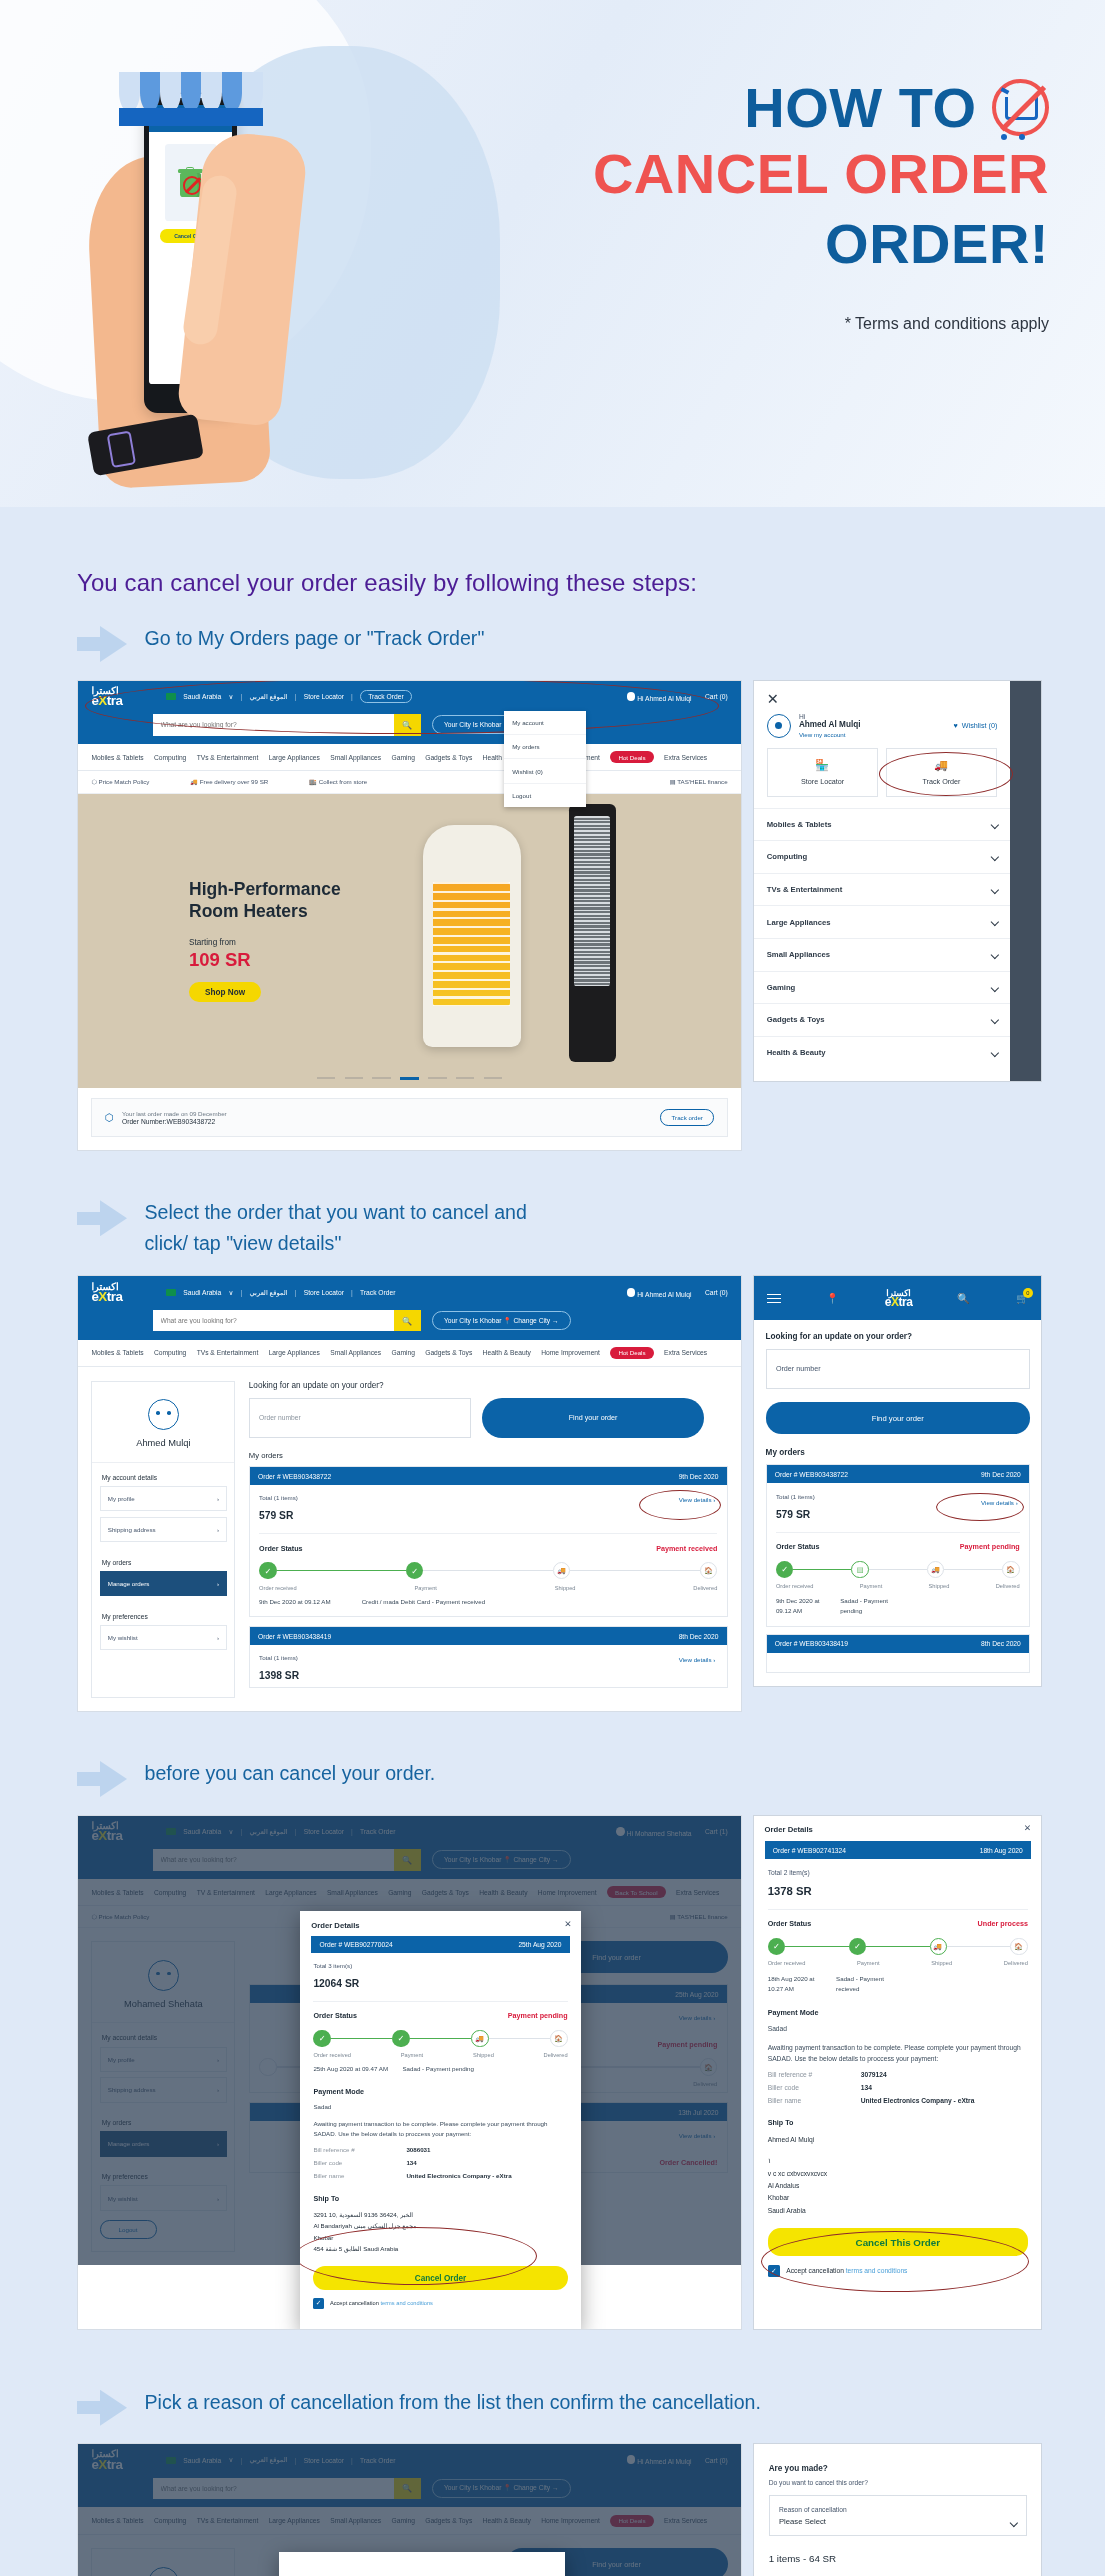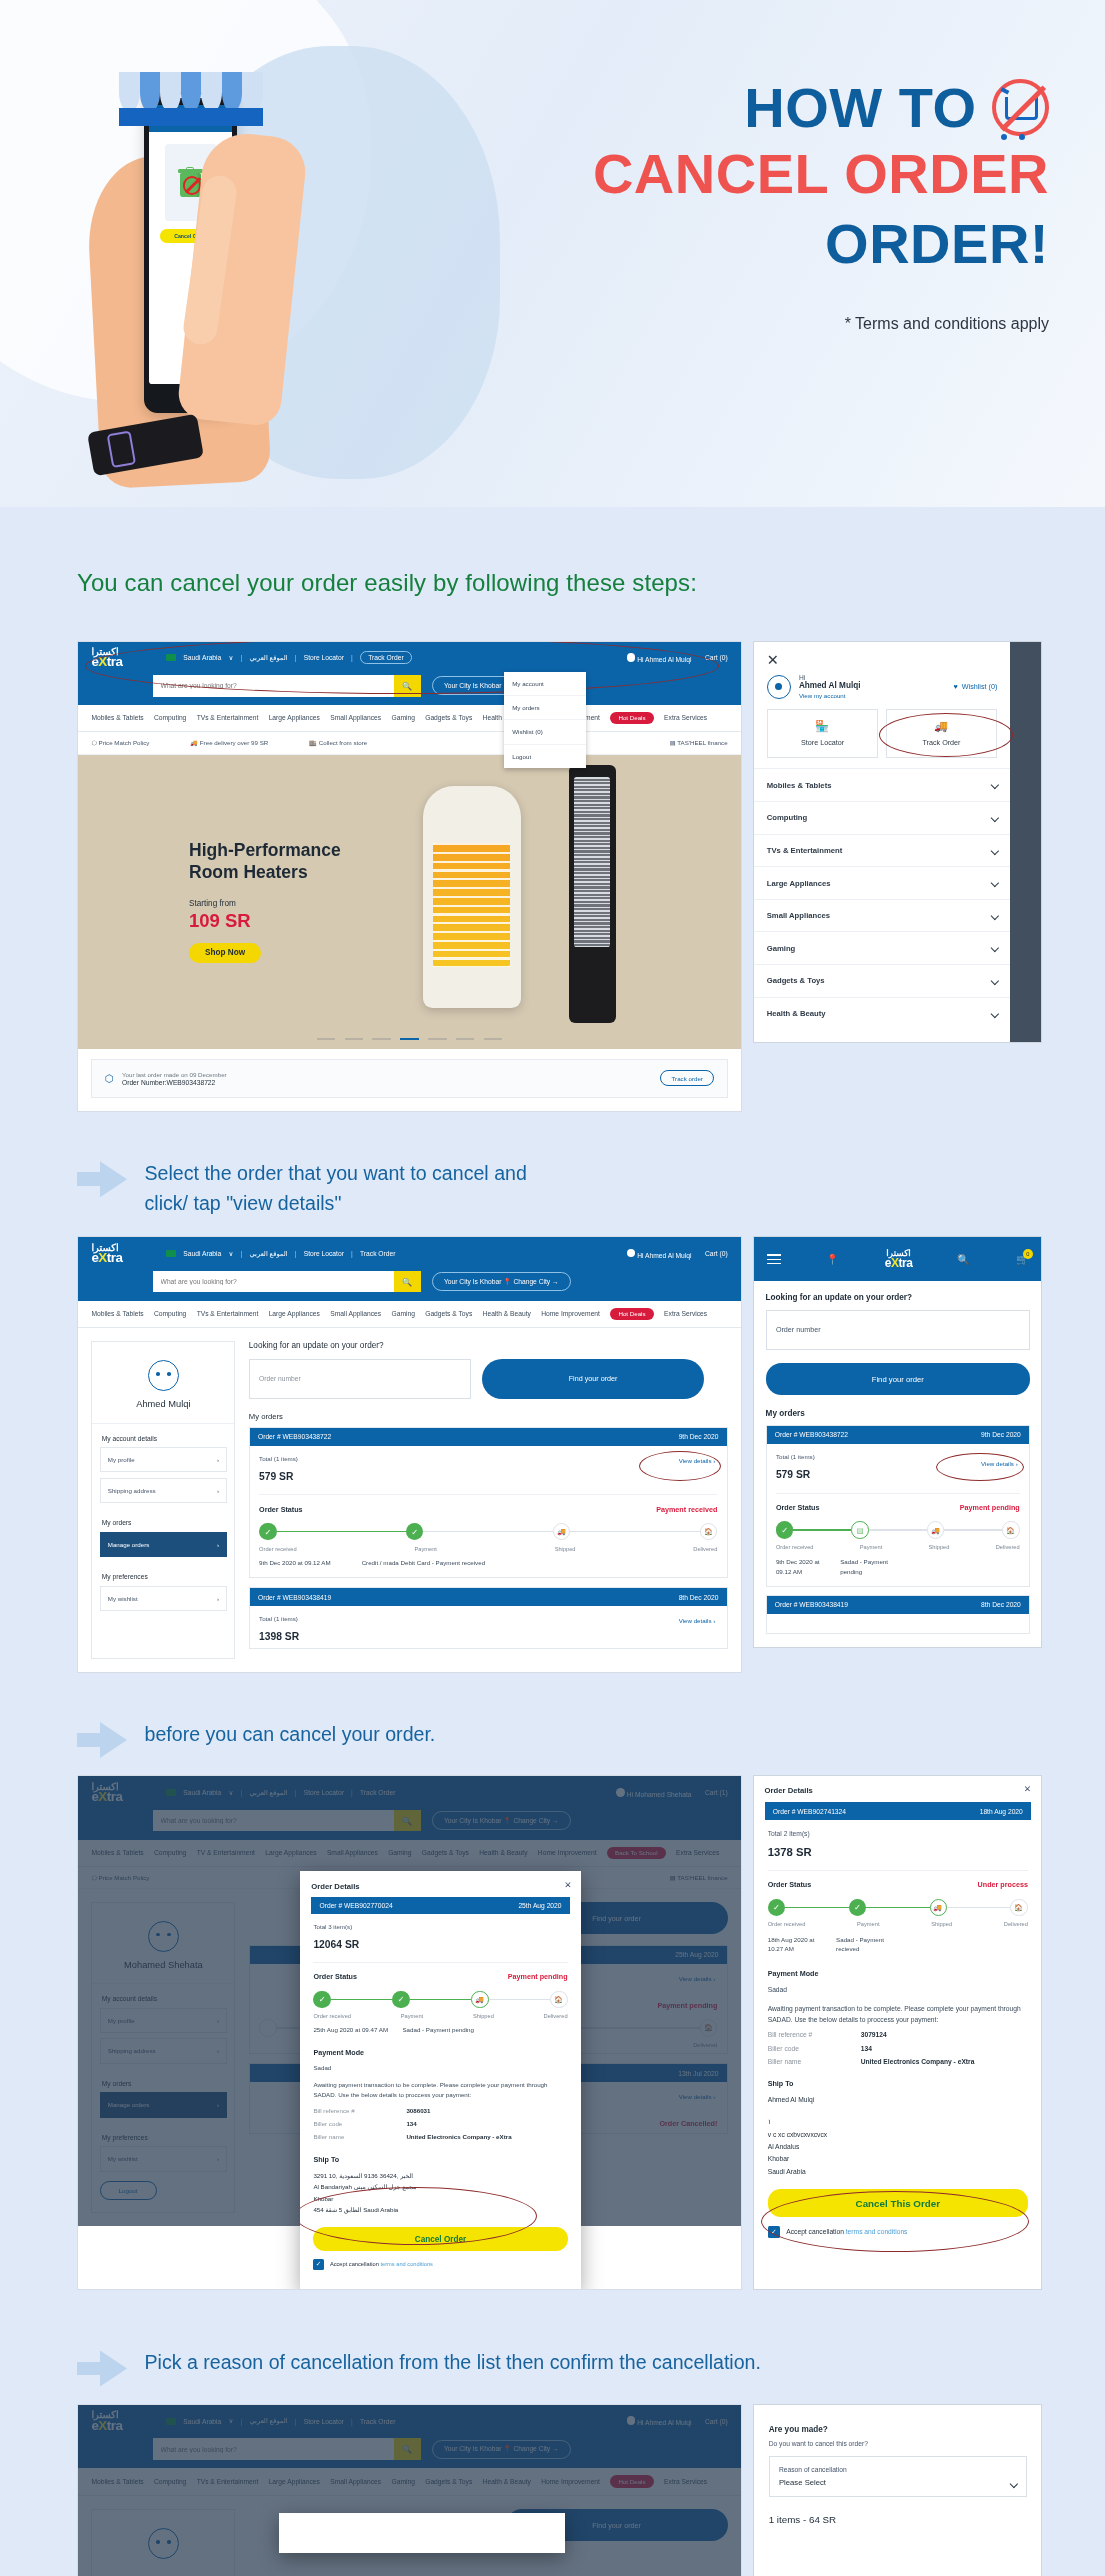--- a/index.html
+++ b/index.html
@@ -121,21 +121,21 @@
   .no-cart .slash{
     position:absolute; left:-3.1px; top:23px; width:60px; height:4.6px; background:#ef5350;
     transform:rotate(-45deg);
   }
   .hero-line2{ font-size:56px; font-weight:bold; color:#ef5350; line-height:1.25; letter-spacing:0.5px; }
   .hero-line3{ font-size:56px; font-weight:bold; color:#0e5d9c; line-height:1.25; letter-spacing:0.5px; }
   .hero-terms{ margin-top:36px; font-size:16px; color:#2d3540; }
 
   
   .steps{ background:#dfe9f7; padding:31px 0 0 0; }
-  .steps-title{ font-size:24px; color:#15803d; padding:31px 0 0 77px; letter-spacing:0.1px; }
+  .steps-title{ font-size:24px; color:#4c1d95; padding:31px 0 0 77px; letter-spacing:0.1px; }
 
   .step{ position:relative; padding:26px 0 0 0; }
   .step-head{ display:flex; align-items:flex-start; gap:18.5px; padding-left:77px; }
   .arrow{
     flex:none; width:49px; height:36px; position:relative; margin-top:3.1px;
   }
   .arrow .shaft{ position:absolute; left:0; top:11.3px; width:32px; height:13.4px; background:#bdd4ee; }
   .arrow .head{
     position:absolute; left:23px; top:0; width:27px; height:36px; background:#bdd4ee;
     clip-path:polygon(0 0, 100% 50%, 0 100%);
@@ -367,20 +367,27 @@
     <div class="hero-line2">CANCEL ORDER</div>
     <div class="hero-line3">ORDER!</div>
     <div class="hero-terms">* Terms and conditions apply</div>
   </div>
 </section>
 
 <section class="steps">
   <div class="steps-title">You can cancel your order easily by following these steps:</div>
 
   <div class="step">
+    <div class="step-head">
+      <div class="arrow">
+          <div class="shaft"></div>
+          <div class="head"></div>
+        </div>
+      <div class="step-text">Go to My Orders page or "Track Order"</div>
+    </div>
     <div class="shots">
 
       <div class="desktop-shot">
         <div class="ex-header">
           <div class="ex-toprow">
             <div class="ex-logo">
               <span class="ar">اكسترا</span>
               <span class="en"><span>e</span><i>X</i><span>tra</span></span>
             </div>
             <div class="ex-top-links">

